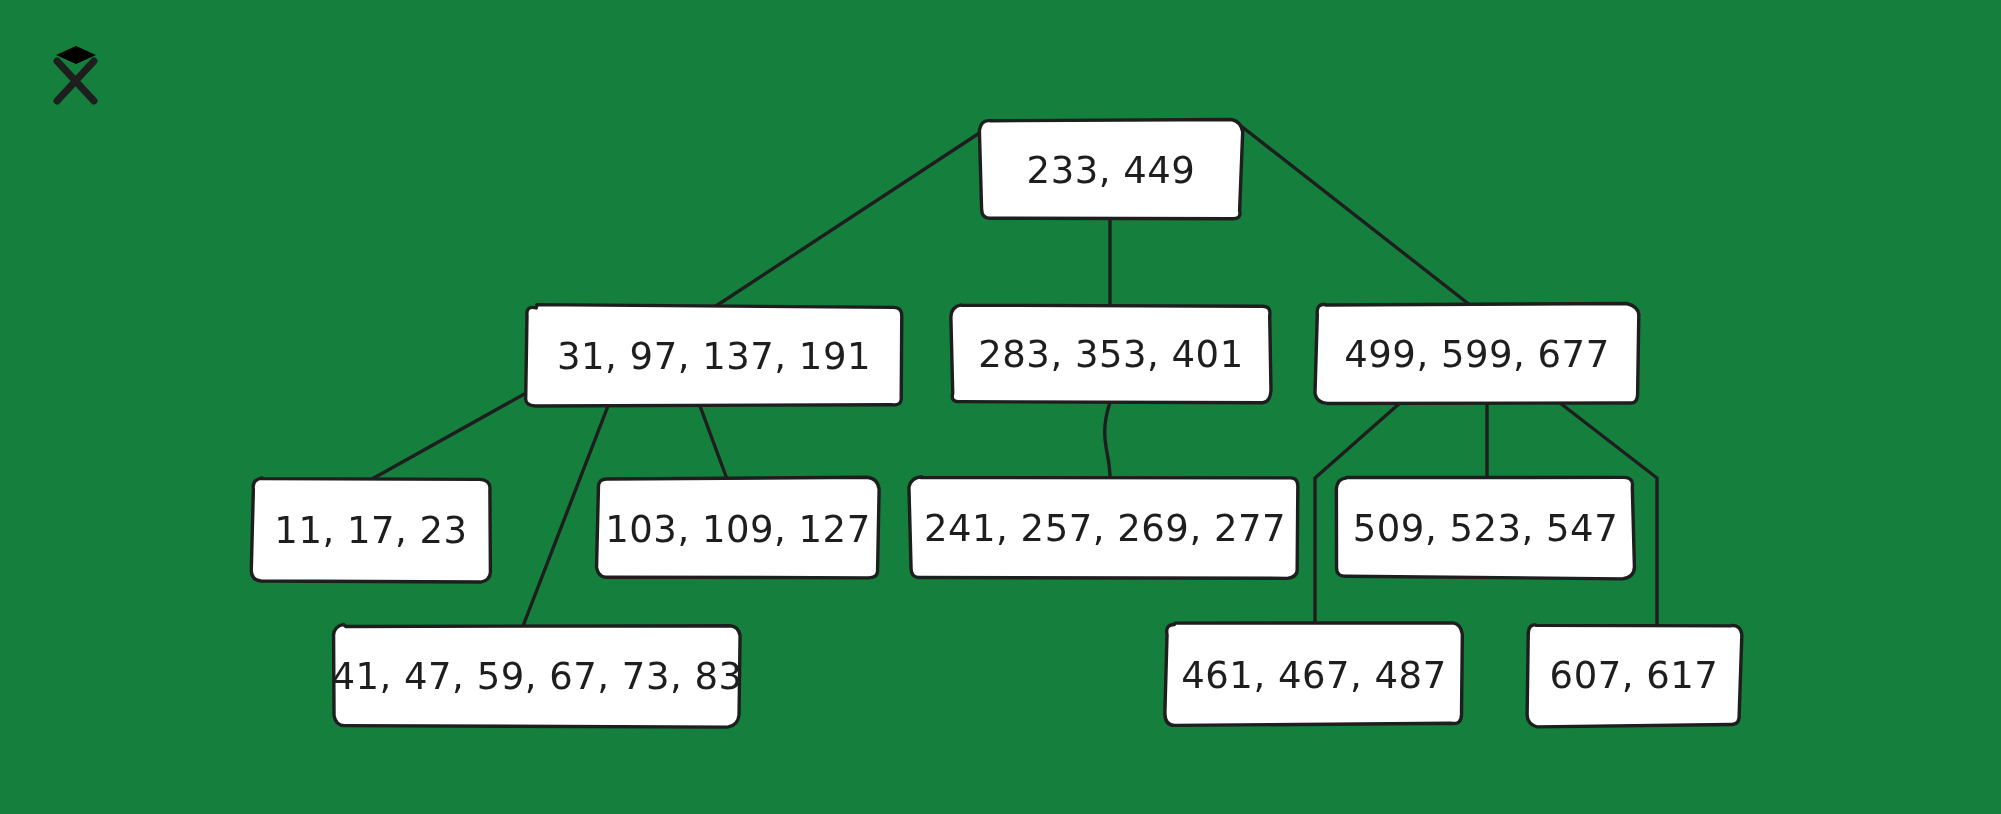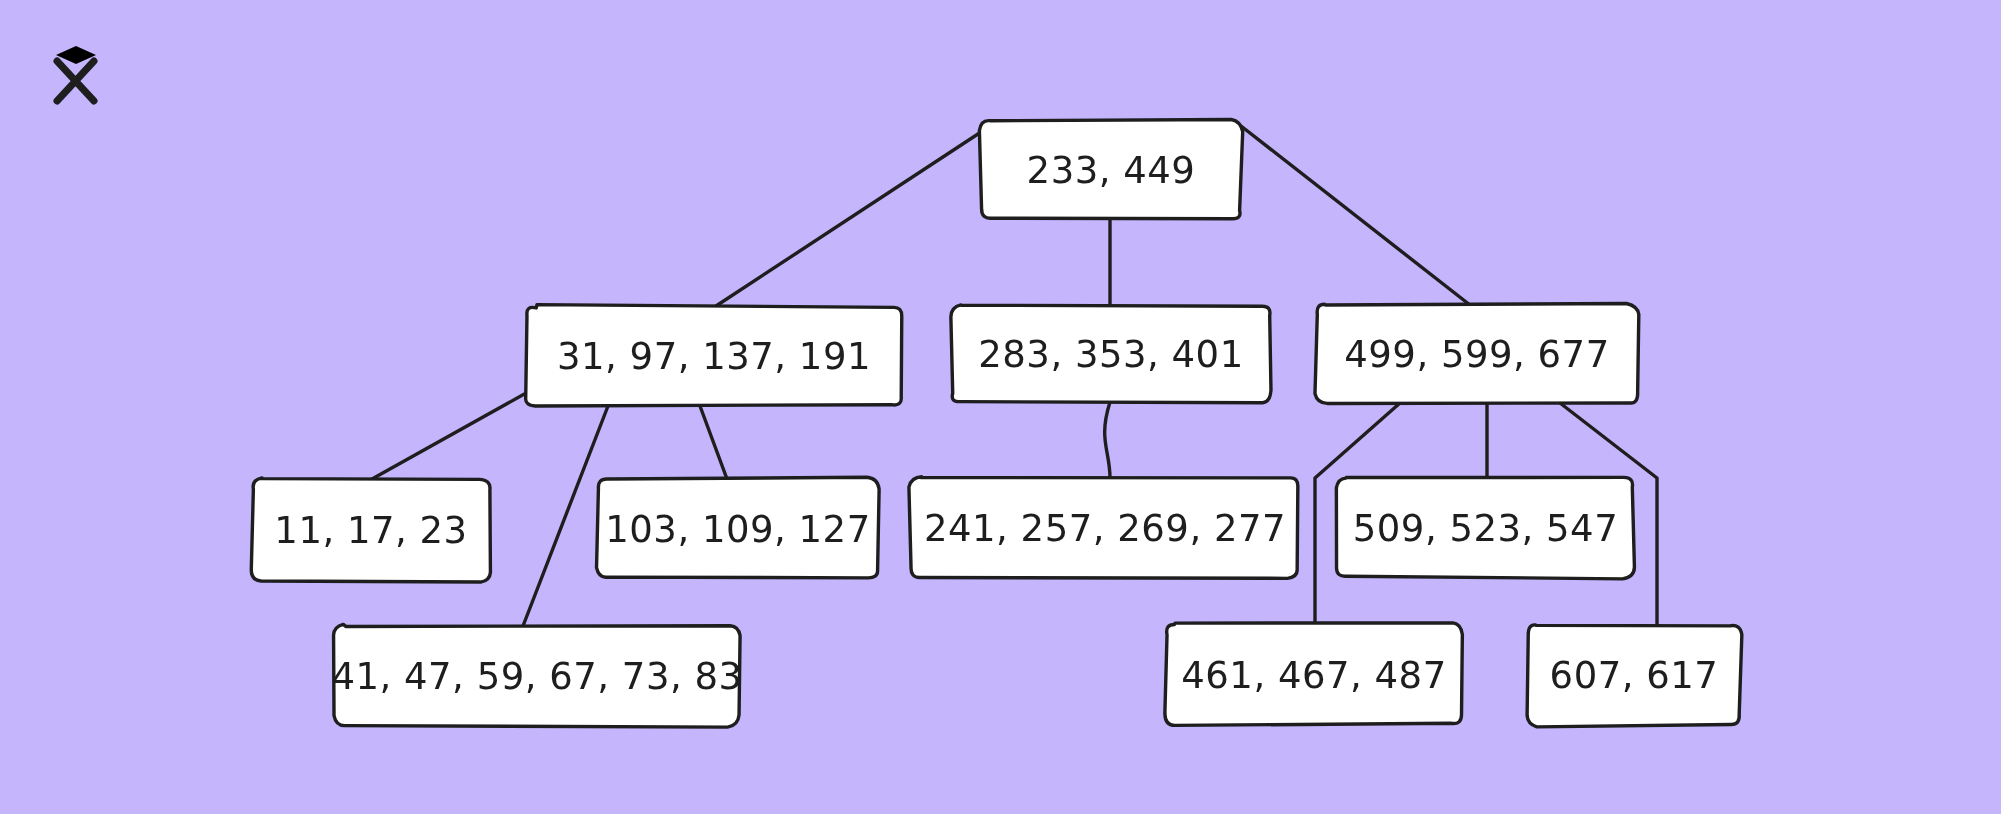--- a/index.html
+++ b/index.html
@@ -11,21 +11,21 @@
   body {
     width: 2001px;
     height: 814px;
     overflow: hidden;
     font-family: "DejaVu Sans", sans-serif;
   }
   #canvas-root {
     position: relative;
     width: 2001px;
     height: 814px;
-    background: #c4b5fd;
+    background: #15803d;
   }
   #tree-svg {
     position: absolute;
     top: 0;
     left: 0;
     width: 2001px;
     height: 814px;
     display: block;
   }
   .node-box {

